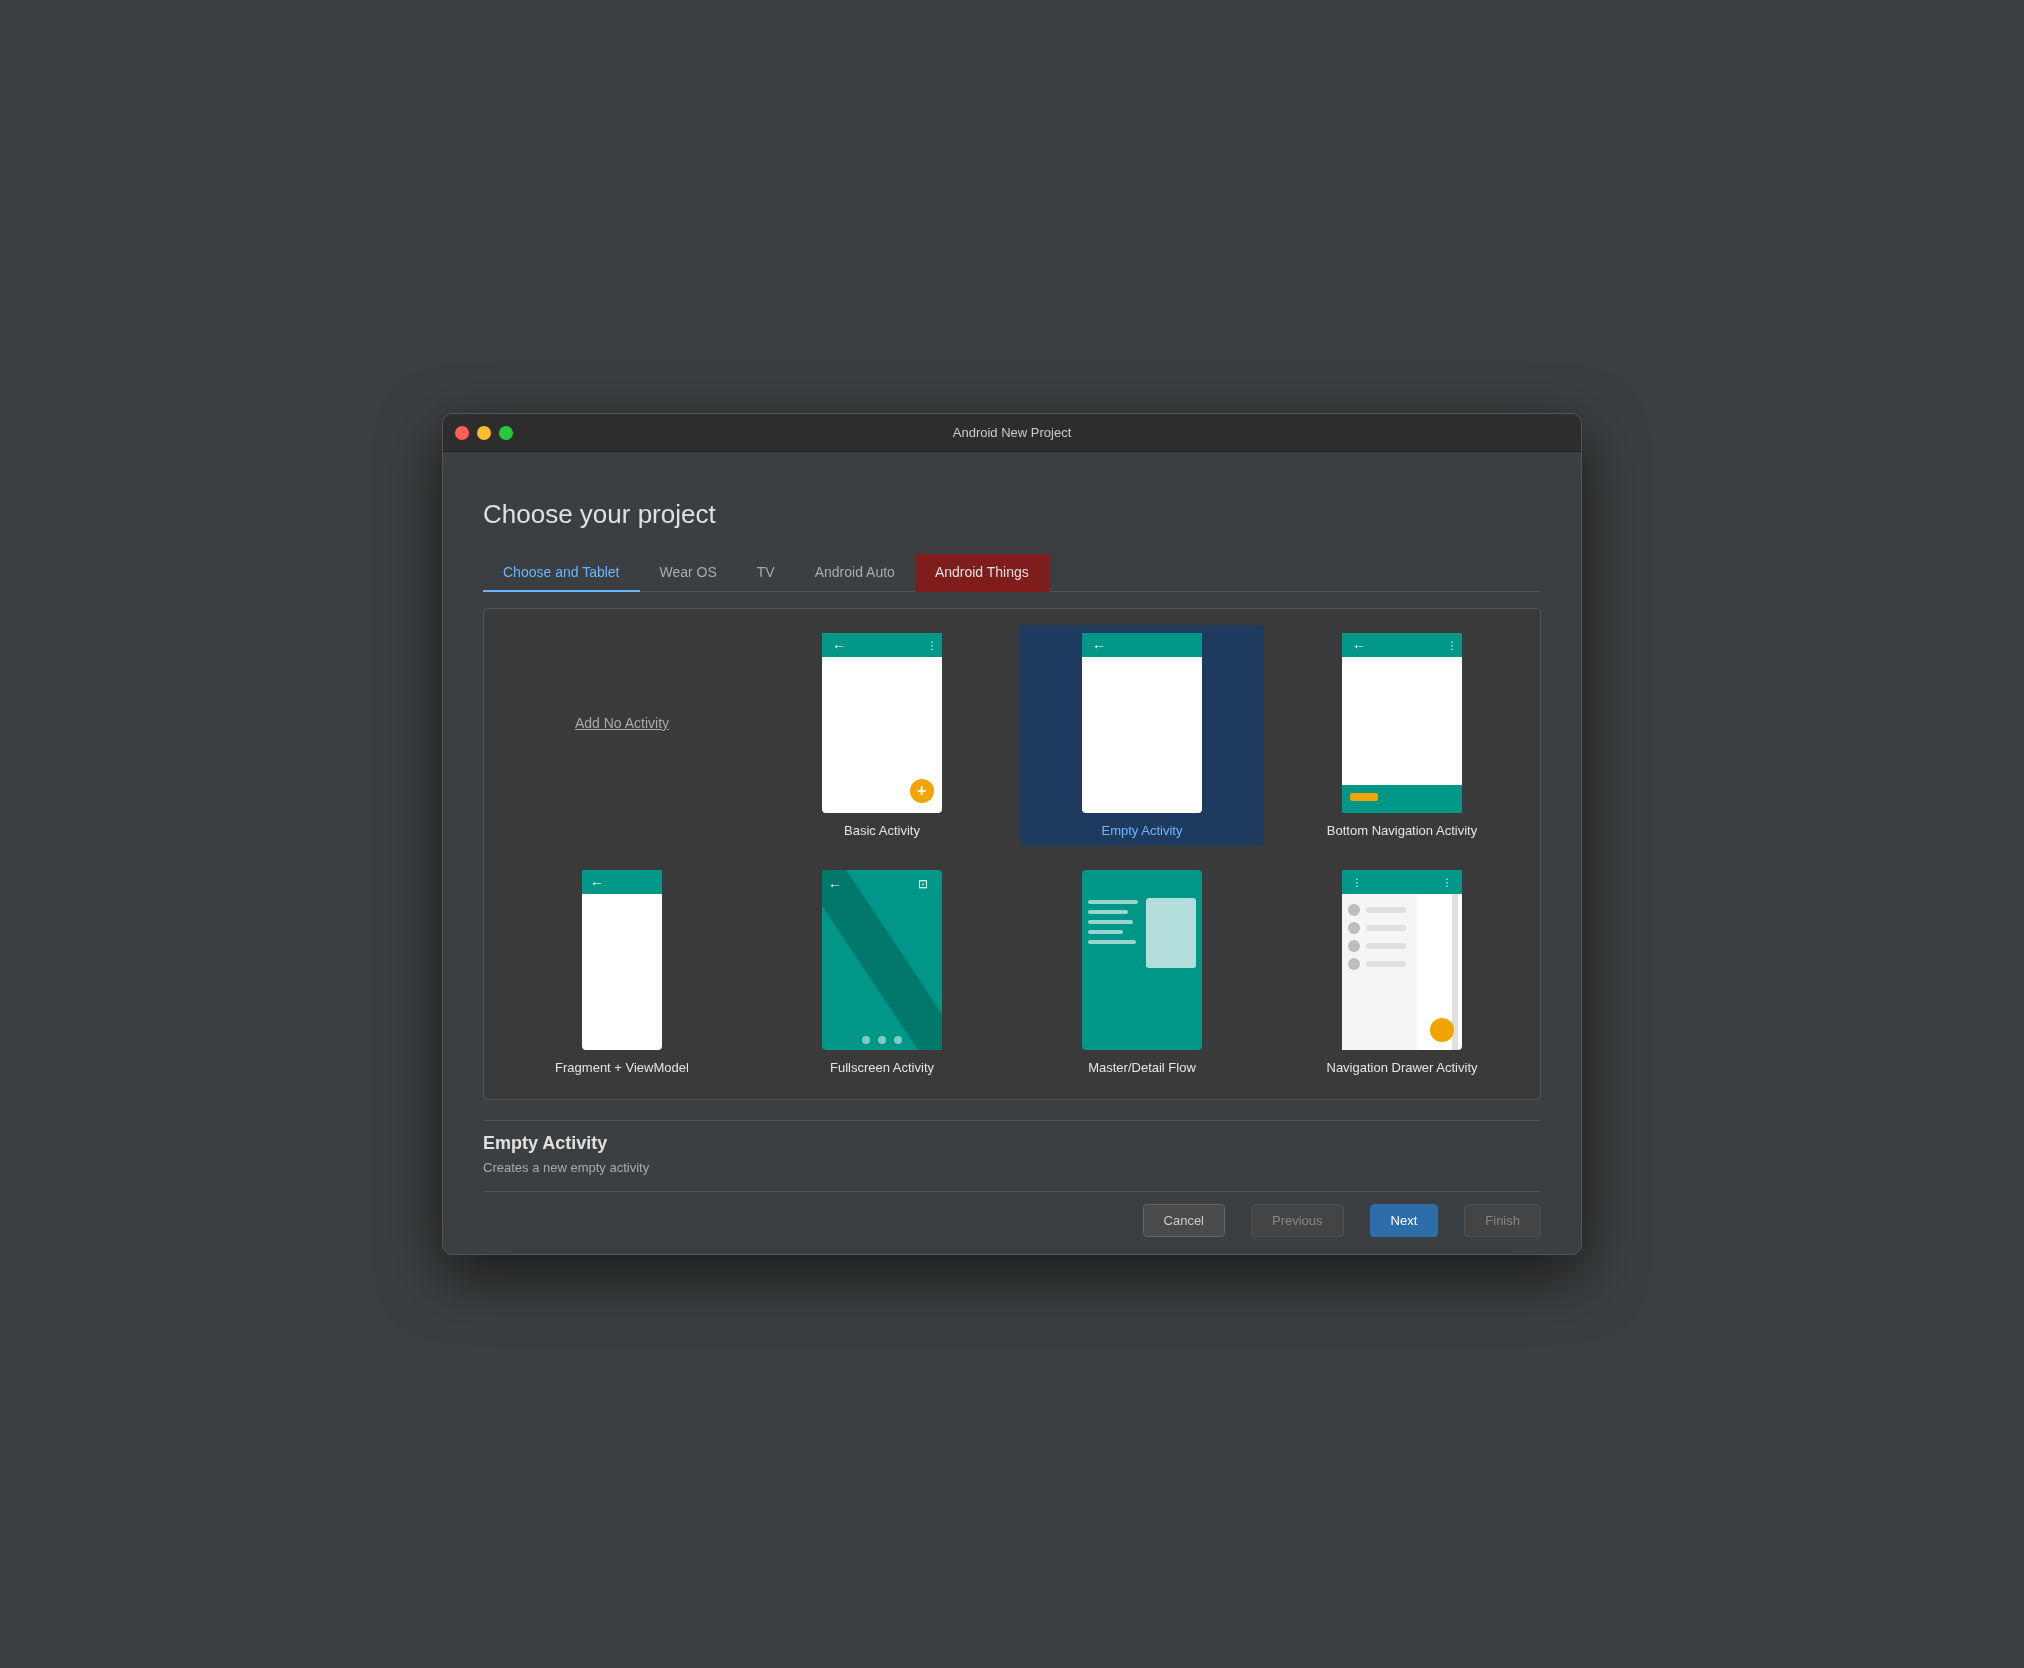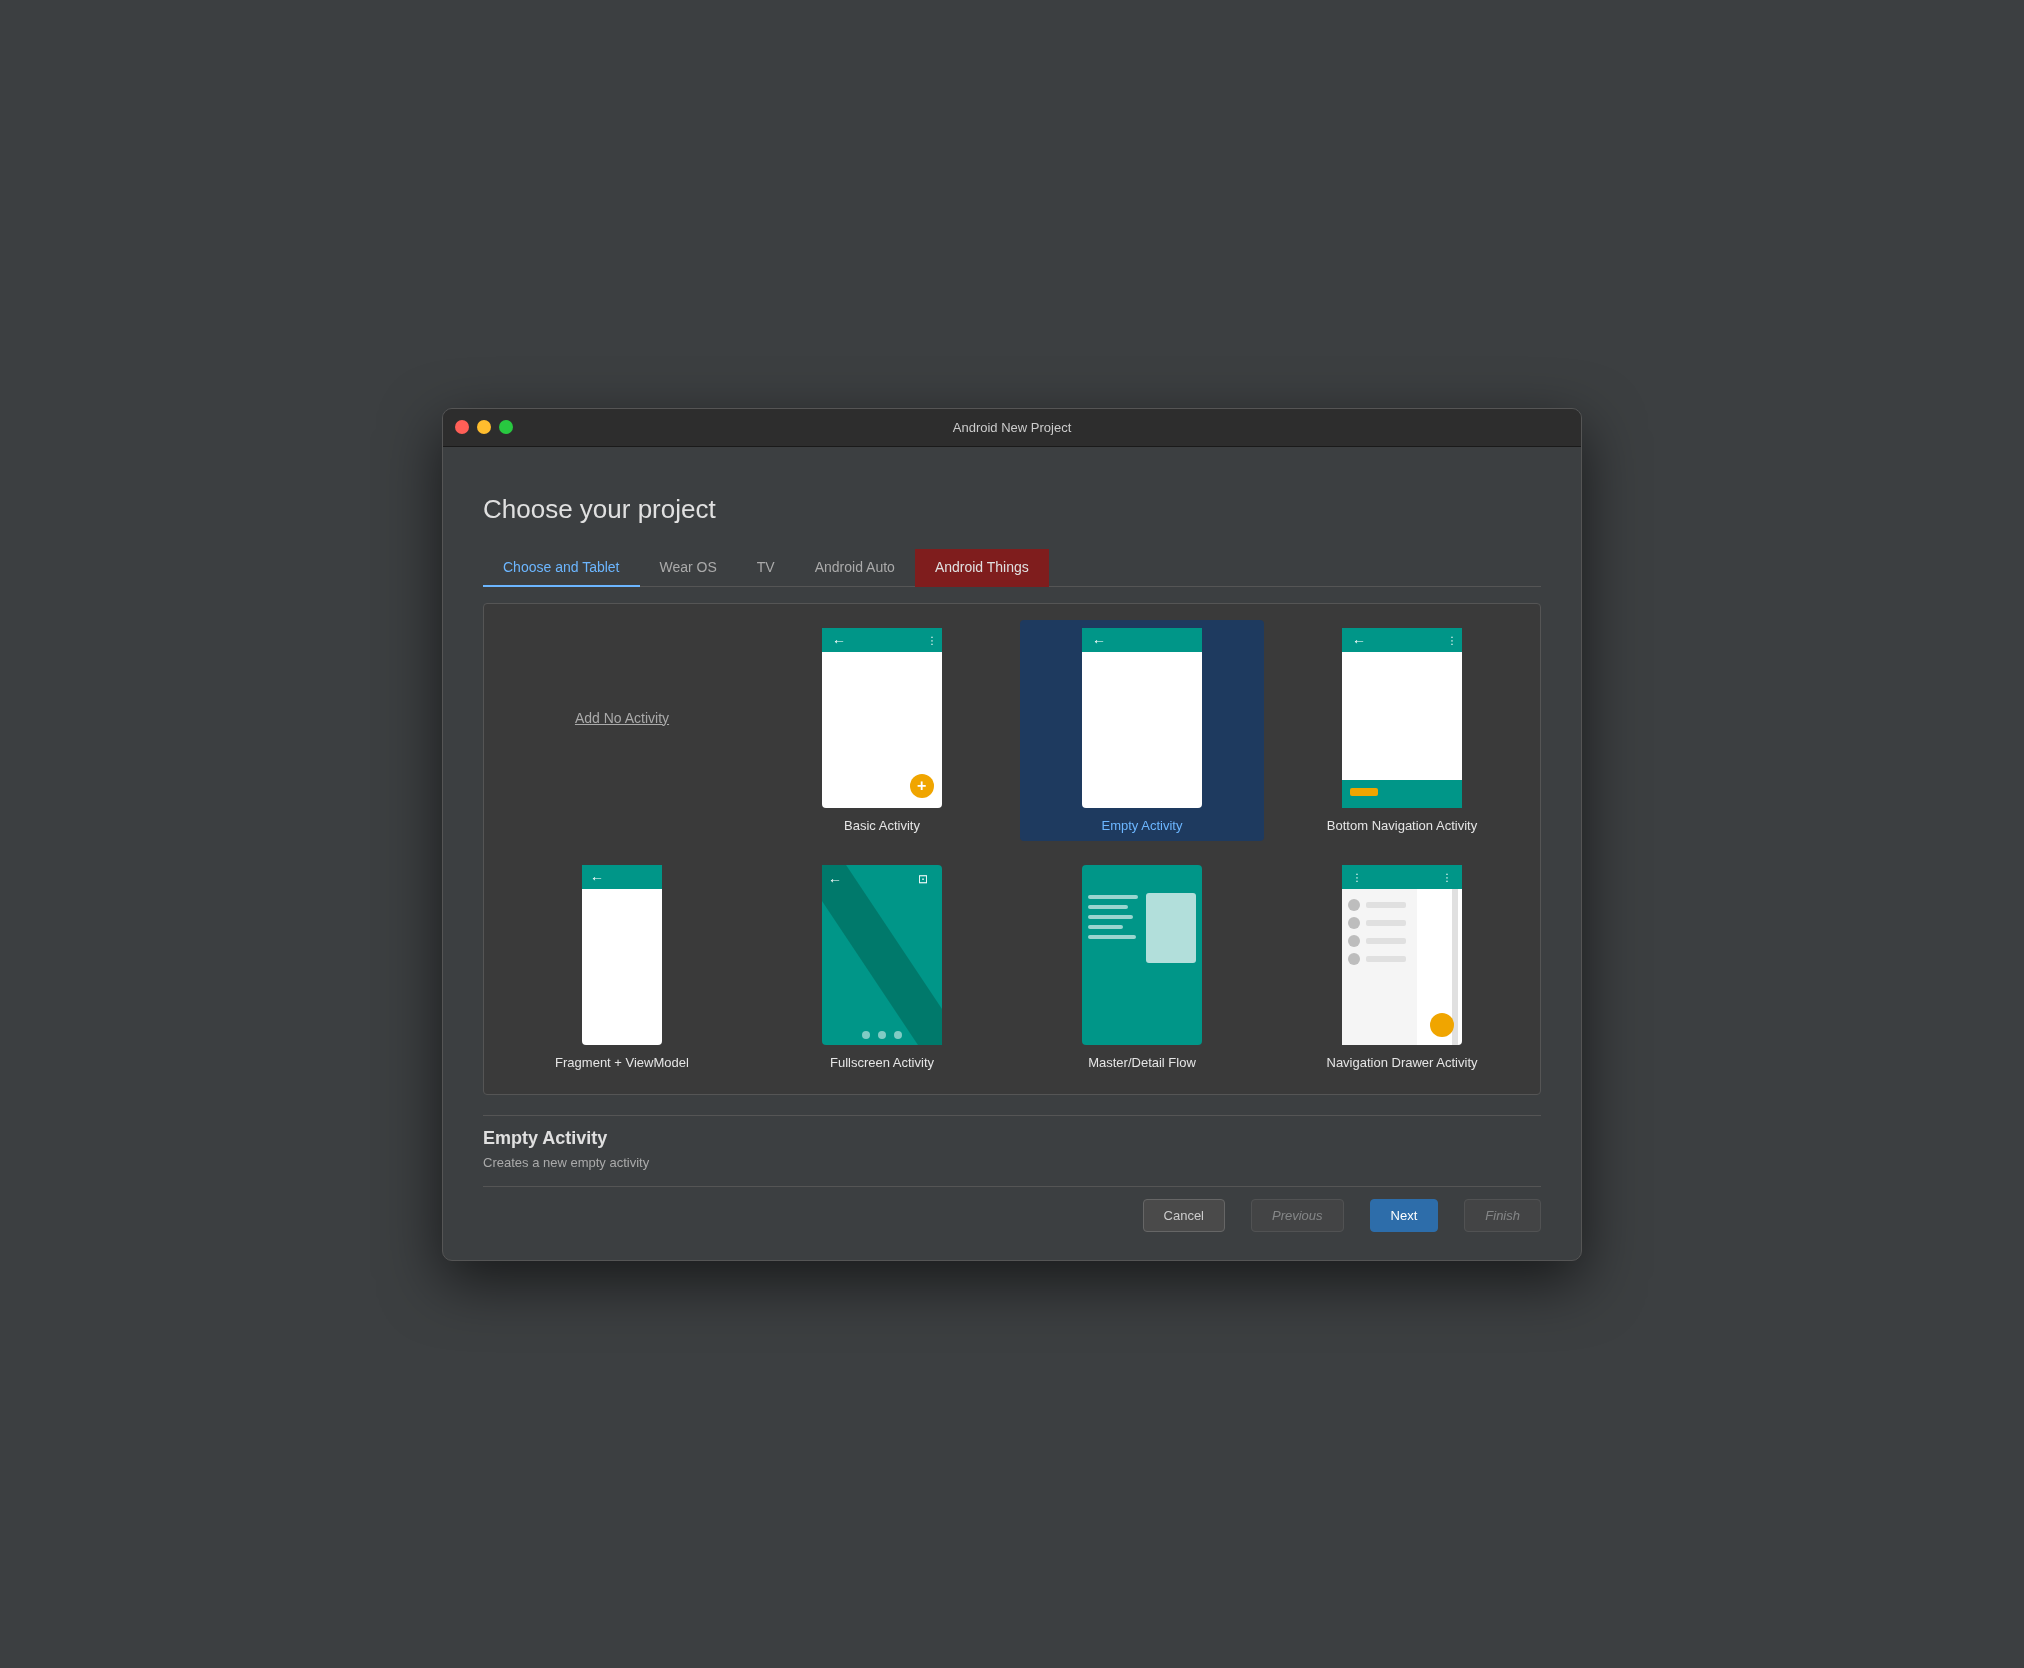--- a/index.html
+++ b/index.html
@@ -40,21 +40,21 @@
       border-radius: 50%;
     }
     .tl-close { background: #ff5f57; }
     .tl-minimize { background: #ffbd2e; }
     .tl-maximize { background: #28c840; }
     .title-text {
       color: #ccc;
       font-size: 13px;
     }
     .content {
-      padding: 30px 40px 20px;
+      padding: 30px 40px 9px;
       margin-top: 17px;
     }
     .page-title {
       color: #e0e0e0;
       font-size: 26px;
       font-weight: 300;
       margin-bottom: 24px;
     }
     .tabs {
       display: flex;
@@ -150,21 +150,20 @@
       color: #ccc;
     }
     .btn-primary {
       background: #2d6daa;
       color: #ffffff;
       border-color: #2d6daa;
     }
     .btn-disabled {
       opacity: 0.5;
       cursor: default;
-      font-style: italic;
     }
     
     .illustration {
       width: 120px;
       height: 180px;
     }
     .illustration-small {
       width: 80px;
       height: 180px;
     }

